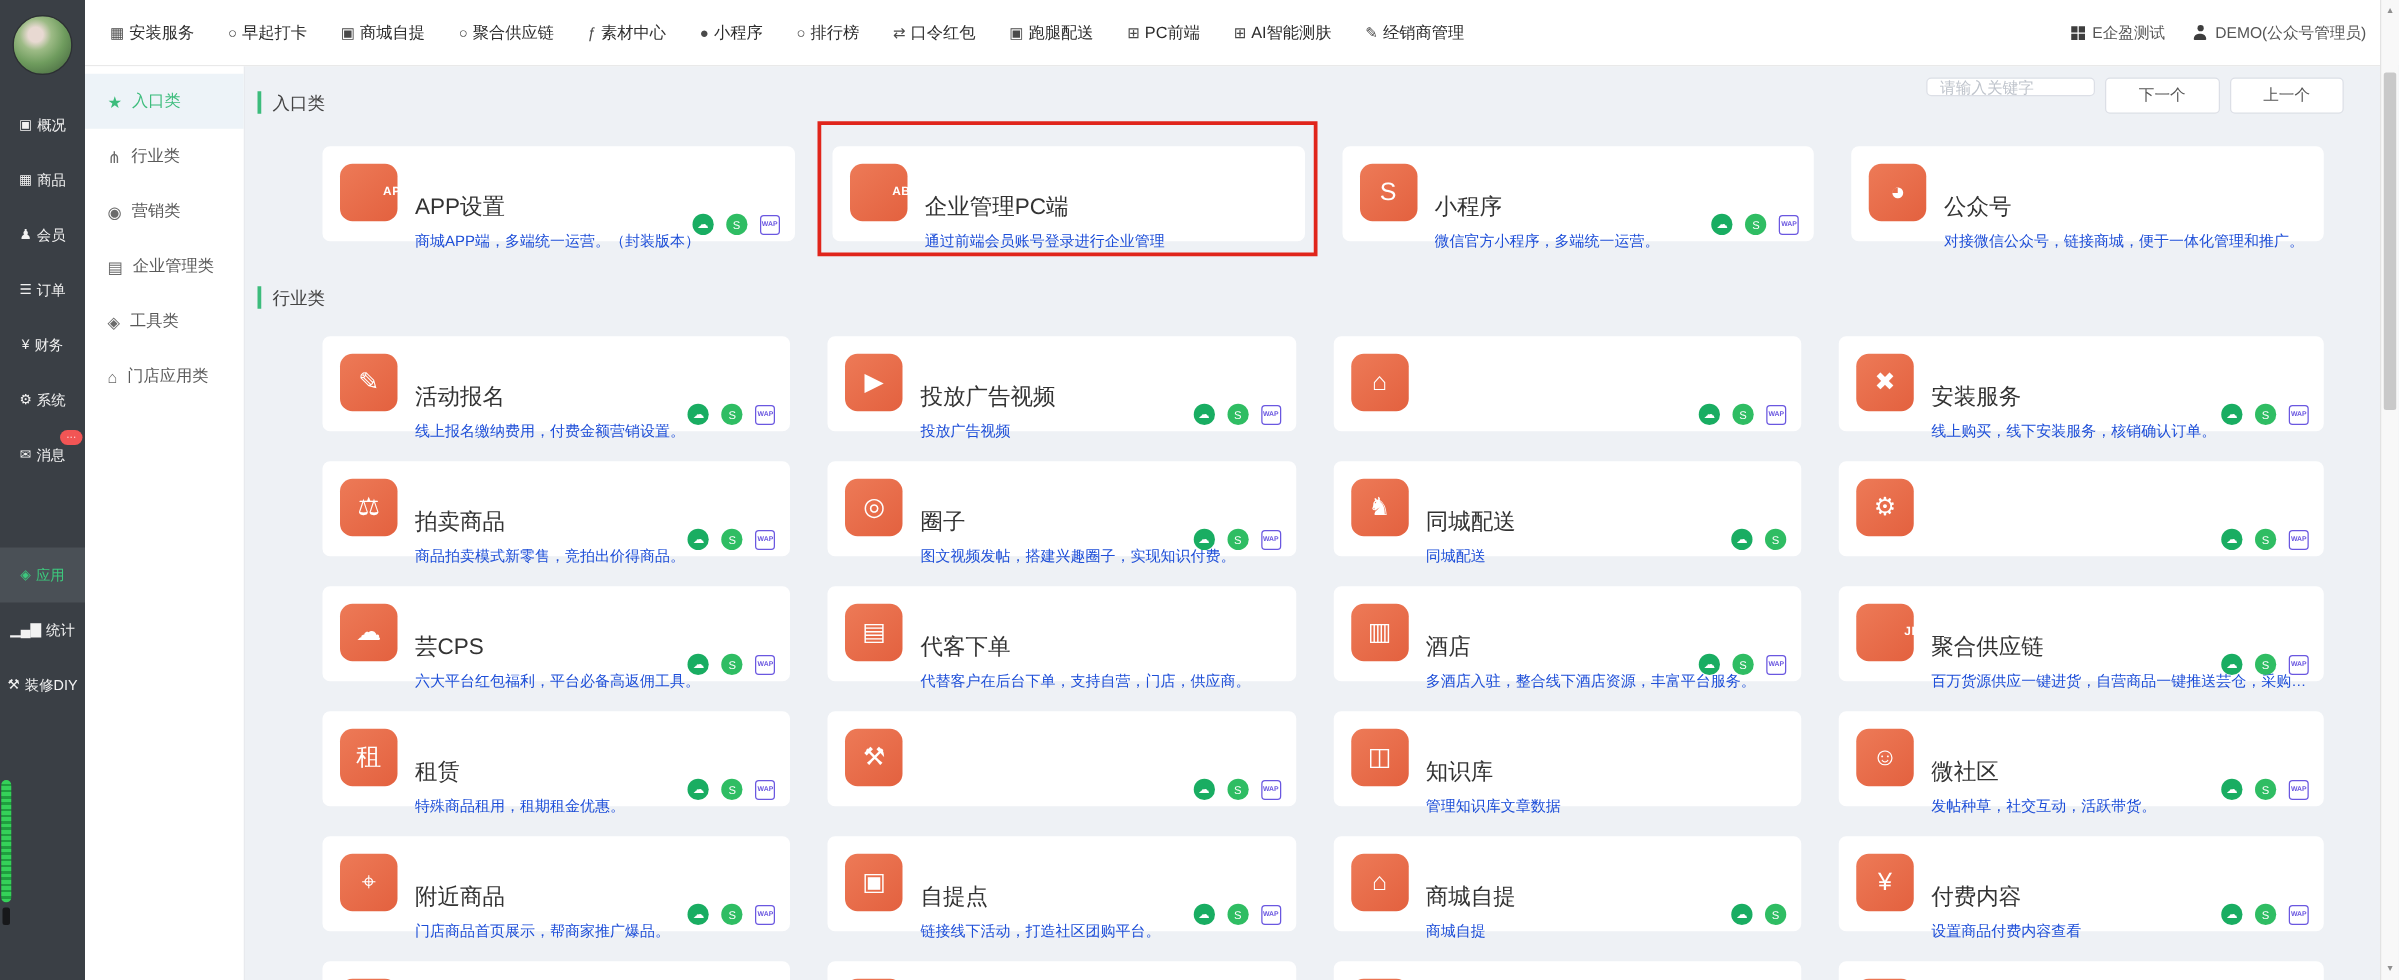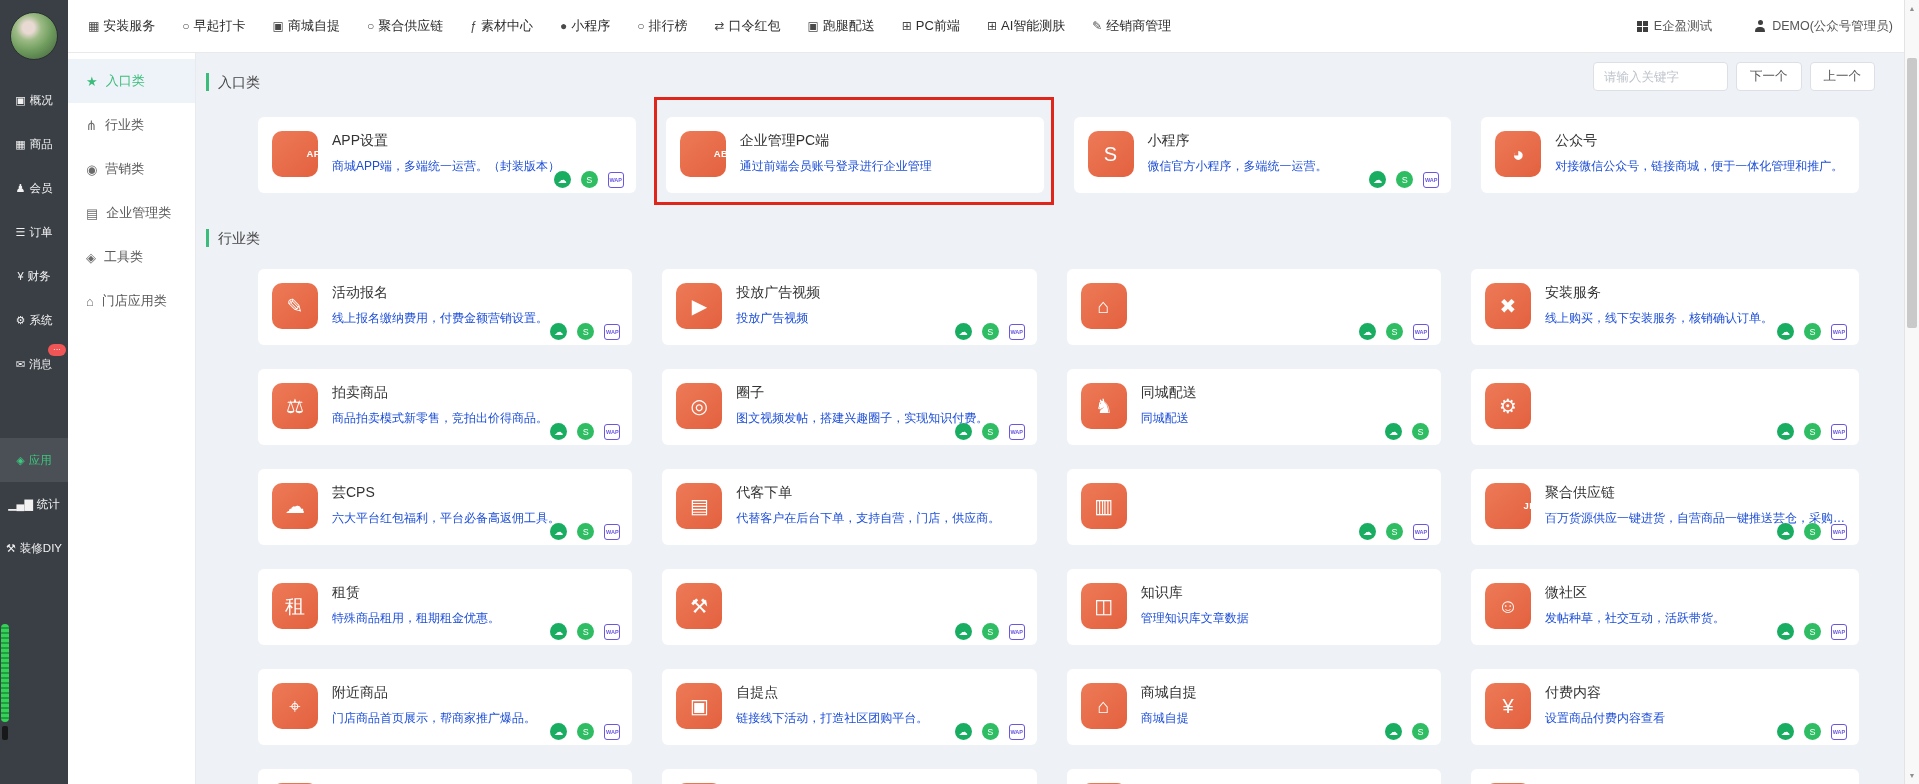--- a/index.html
+++ b/index.html
@@ -26,21 +26,21 @@
 
   
   .right-col { flex:1; display:flex; flex-direction:column; height:100%; min-width:0; }
 
   
   .topbar { height:53px; background:#fff; border-bottom:1px solid #e9e9e9; display:flex;
     align-items:center; padding:0 26px 0 20px; flex:none; }
   .top-nav { display:flex; align-items:center; gap:27px; }
   .nav-item { display:flex; align-items:center; gap:4px; font-size:13px; color:#2d2d2d; cursor:pointer; white-space:nowrap; }
   .nav-ic { font-size:12px; color:#4a4a4a; line-height:1; }
-  .top-right { margin-left:auto; display:flex; align-items:center; gap:42px; }
+  .top-right { margin-left:auto; display:flex; align-items:center; gap:22px; }
   .org, .user { display:flex; align-items:center; gap:6px; font-size:12.5px; color:#555; cursor:pointer; }
   .grid-icon { display:grid; grid-template-columns:5px 5px; grid-auto-rows:5px; gap:1px; }
   .grid-icon i { background:#3e3e3e; }
   .person-icon { width:12px; height:12px; position:relative; display:inline-block; }
   .person-icon::before { content:""; position:absolute; top:0; left:3.5px; width:5px; height:5px; border-radius:50%; background:#3e3e3e; }
   .person-icon::after { content:""; position:absolute; bottom:0; left:1px; width:10px; height:5px; border-radius:5px 5px 1px 1px; background:#3e3e3e; }
 
   
   .lower { flex:1; display:flex; min-height:0; }
 
@@ -48,39 +48,39 @@
   .cats { width:128px; background:#fff; border-right:1px solid #e8eaee; padding-top:6px; flex:none; }
   .cat-item { height:44px; display:flex; align-items:center; gap:8px; padding-left:18px;
     font-size:13px; color:#595959; cursor:pointer; white-space:nowrap; }
   .cat-ic { font-size:13px; color:#6b6b6b; line-height:1; }
   .cat-item.active { background:#edf3f8; color:#3cbc7c; }
   .cat-item.active .cat-ic { color:#3cbc7c; }
 
   
   .content { flex:1; position:relative; overflow:hidden; padding:20px 60px 0 10px; }
   .search-bar { position:absolute; top:9px; right:44px; display:flex; gap:8px; z-index:3; }
-  .search-input { width:135px; height:29px; border:1px solid #dcdfe6; border-radius:4px;
+  .search-input { width:135px; height:15px; border:1px solid #dcdfe6; border-radius:4px;
     background:#fff; padding:0 10px; font-size:12.5px; color:#333; outline:none; }
   .search-input::placeholder { color:#bfc4cc; }
-  .nav-btn { height:29px; padding:0 13px; background:#fff; border:1px solid #dcdfe6; border-radius:4px;
+  .nav-btn { height:29px; padding:0 26px; background:#fff; border:1px solid #dcdfe6; border-radius:4px;
     font-size:12.5px; color:#555; cursor:pointer; font-family:inherit; }
   .sec-h { font-size:14px; color:#444; border-left:3px solid #3cbc7c; padding-left:9px;
     height:18px; line-height:18px; margin-bottom:26px; }
   .sec + .sec { margin-top:36px; }
   .sec:last-child .sec-h { margin-bottom:22px; }
   .grid { display:grid; grid-template-columns:repeat(4,1fr); column-gap:30px; row-gap:24px;
     margin-left:52px; }
   .card { background:#fff; border-radius:6px; height:76px; padding:14px 14px 12px;
     display:flex; gap:14px; position:relative; cursor:pointer; }
   .cicon { width:46px; height:46px; flex:none; border-radius:10px;
     background:linear-gradient(140deg,#ed7a57,#e3613f); color:#fff;
     display:flex; align-items:center; justify-content:center; font-size:20px; line-height:1; }
   .cicon .txtglyph { font-size:9.5px; font-weight:bold; letter-spacing:.5px;margin-left:44px; }
   .cinfo { min-width:0; flex:1; padding-top:1px; }
-  .ctitle { font-size:14px; color:#333; font-weight:500; }
+  .ctitle { font-size:18px; color:#333; font-weight:500;margin-top:21px; }
   .cdesc { font-size:12px; color:#1d4ed8; margin-top:8px; white-space:nowrap; overflow:hidden; text-overflow:ellipsis; }
   .badges { position:absolute; right:12px; bottom:5px; display:flex; align-items:center; gap:10px; }
   .badge { width:17px; height:17px; border-radius:50%; background:#24b566; color:#fff;
     font-size:9px; display:flex; align-items:center; justify-content:center; cursor:pointer; }
   .badge.b-app { background:#19ad62; }
   .badge.b-mini { background:#2fbd63; }
   .badge.b-wap { background:#fff; border:1.5px solid #6a57e0; color:#6a57e0; border-radius:3px;
     width:16px; height:16px; font-size:5.5px; font-weight:bold; }
   .card.hl { z-index:2; }
   .hlbox { position:absolute; left:-12px; right:-10px; top:-20px; bottom:-12px;
@@ -430,20 +430,24 @@
                 </div>
                 <div class="cinfo">
                   <div class="ctitle">代客下单</div>
                   <div class="cdesc">代替客户在后台下单，支持自营，门店，供应商。</div>
                 </div>
               </div>
               <div class="card">
                 <div class="cicon">
                   <span class="">▥</span>
                 </div>
+                <div class="cinfo">
+                  <div class="ctitle">酒店</div>
+                  <div class="cdesc">多酒店入驻，整合线下酒店资源，丰富平台服务。</div>
+                </div>
                 <div class="badges">
                   <span class="badge b-app">☁</span>
                   <span class="badge b-mini">S</span>
                   <span class="badge b-wap">WAP</span>
                 </div>
               </div>
               <div class="card">
                 <div class="cicon">
                   <span class="txtglyph">JD</span>
                 </div>

